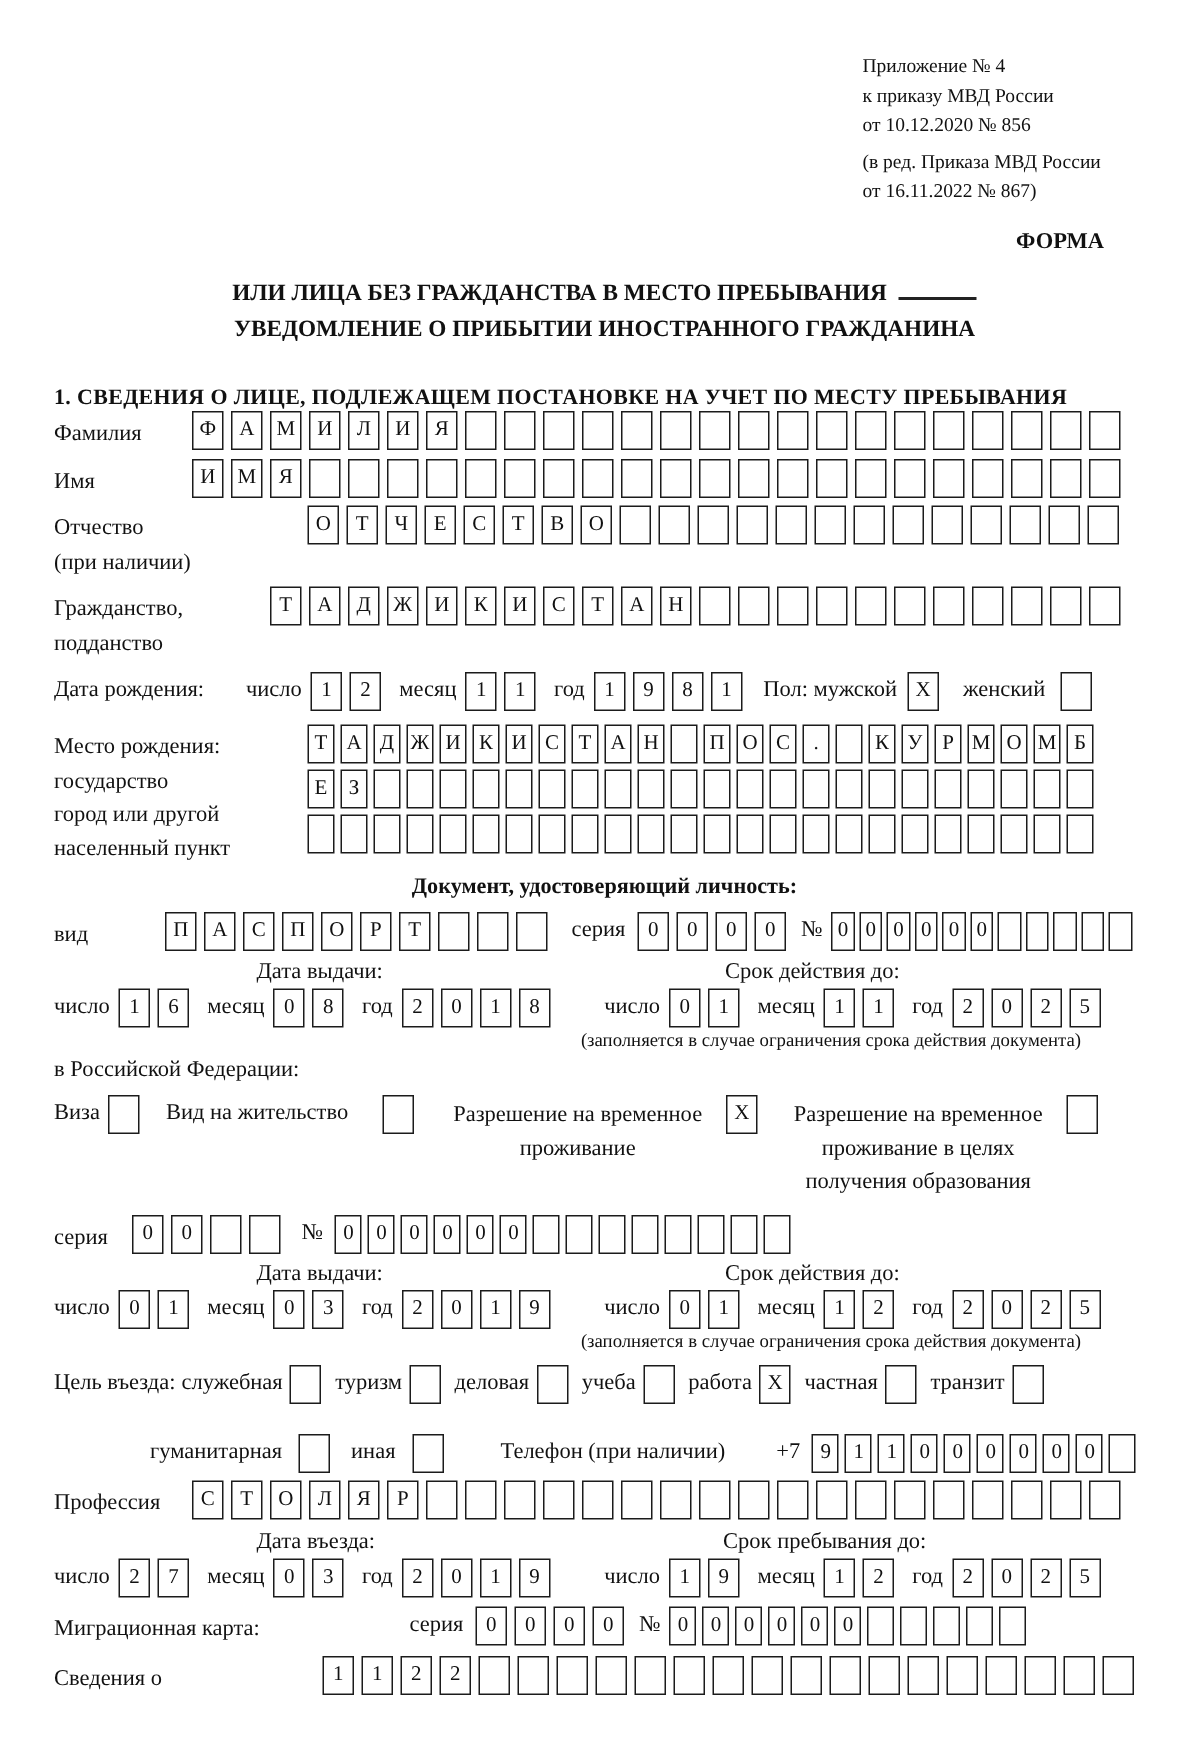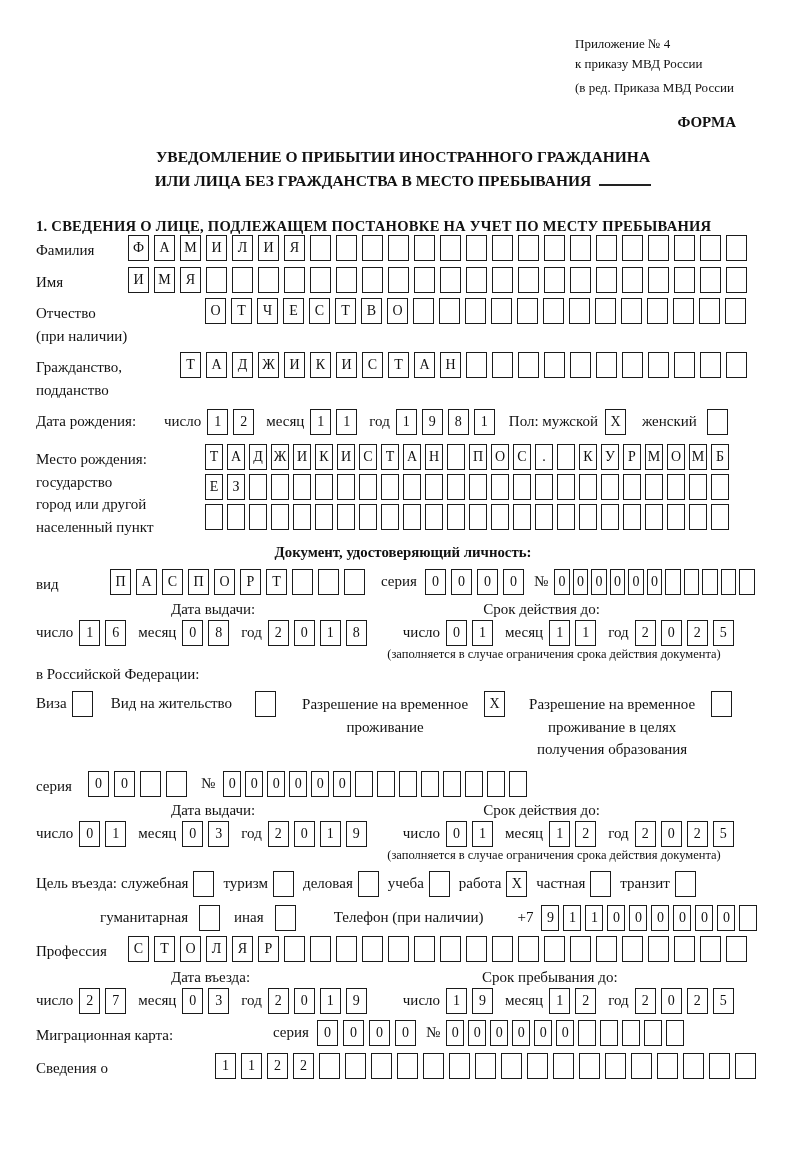--- a/index.html
+++ b/index.html
@@ -42,28 +42,30 @@
   .stack{display:flex;flex-direction:column;gap:4px;}
 </style>
 </head>
 <body>
 
 <div class="page">
 
   <div class="annex">
     <div>Приложение № 4</div>
     <div>к приказу МВД России</div>
+    <div>от 10.12.2020 № 856</div>
     <div class="edition">(в ред. Приказа МВД России</div>
+    <div>от 16.11.2022 № 867)</div>
   </div>
 
   <div class="form-label">ФОРМА</div>
 
   <div class="title">
+    <div><span>ИЛИ ЛИЦА БЕЗ ГРАЖДАНСТВА В МЕСТО ПРЕБЫВАНИЯ</span><span class="title-underline"></span></div>
     <div>УВЕДОМЛЕНИЕ О ПРИБЫТИИ ИНОСТРАННОГО ГРАЖДАНИНА</div>
-    <div><span>ИЛИ ЛИЦА БЕЗ ГРАЖДАНСТВА В МЕСТО ПРЕБЫВАНИЯ</span><span class="title-underline"></span></div>
   </div>
 
   <div class="section-heading">1. СВЕДЕНИЯ О ЛИЦЕ, ПОДЛЕЖАЩЕМ ПОСТАНОВКЕ НА УЧЕТ ПО МЕСТУ ПРЕБЫВАНИЯ</div>
 
   <div class="row">
     <span class="lbl" style="width:92px;">Фамилия</span>
     <span class="boxes">
         <span class="box">Ф</span>
         <span class="box">А</span>
         <span class="box">М</span>
@@ -502,21 +504,21 @@
     <span class="cbitem" style="margin-left:9px;">
         <span class="cb-lab">частная</span>
         <span class="box cbox"></span>
       </span>
     <span class="cbitem" style="margin-left:9px;">
         <span class="cb-lab">транзит</span>
         <span class="box cbox"></span>
       </span>
   </div>
 
-  <div class="row" style="margin-top:8px;">
+  <div class="row" style="margin-top:20px;">
     <span class="cbitem" style="margin-left:64px;">
         <span class="cb-lab">гуманитарная</span>
         <span class="box cbox" style="margin-left:6px;"></span>
       </span>
     <span class="cbitem" style="margin-left:14px;">
         <span class="cb-lab">иная</span>
         <span class="box cbox" style="margin-left:6px;"></span>
       </span>
     <span class="ilbl" style="margin-left:38px;">Телефон (при наличии)</span>
     <span class="ilbl" style="margin-left:34px;margin-right:8px;">+7</span>

